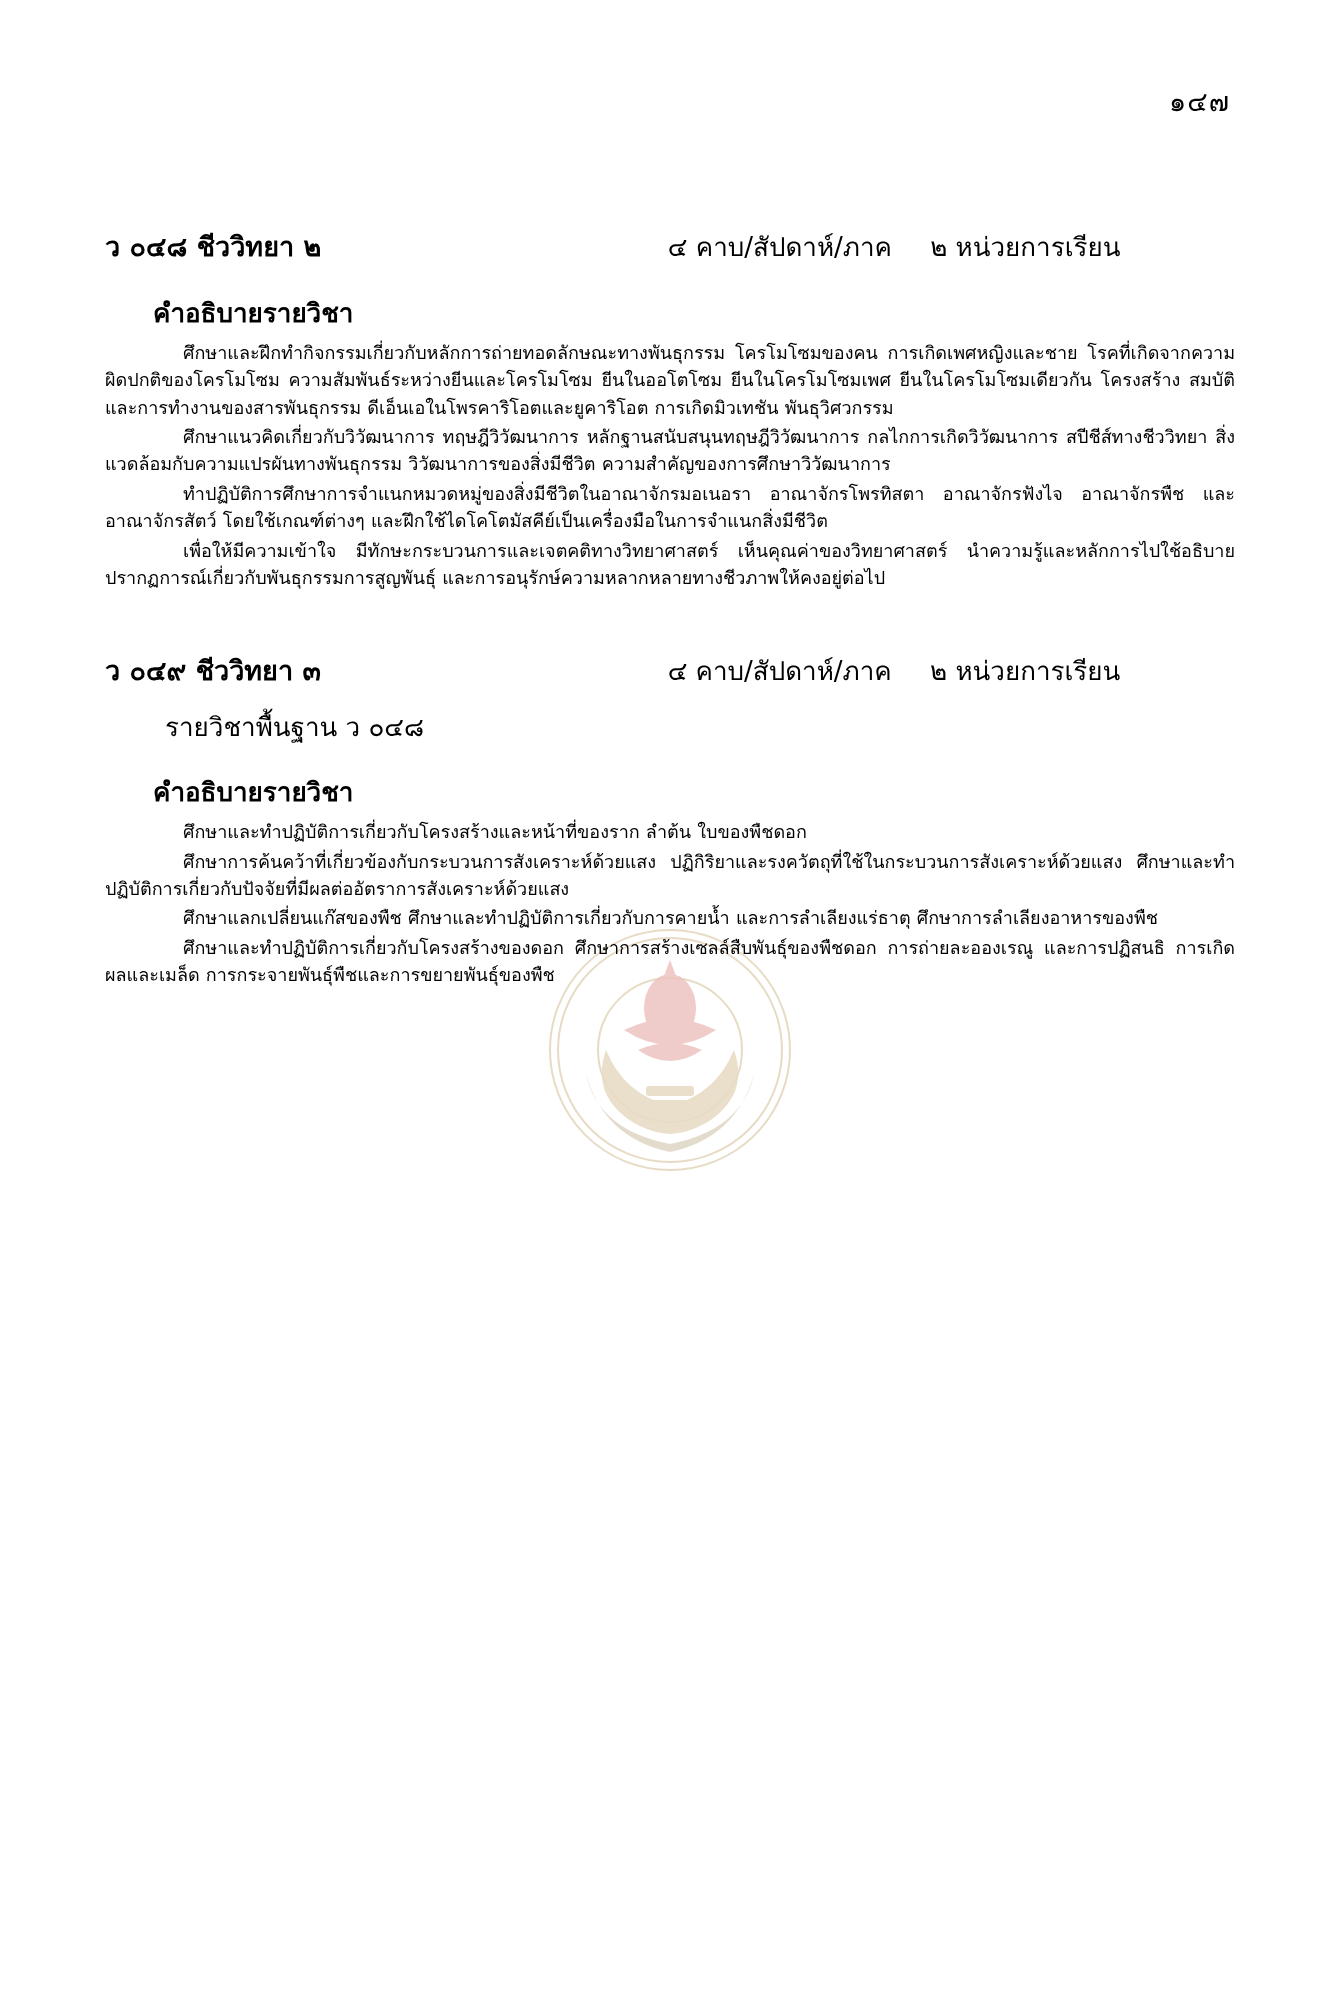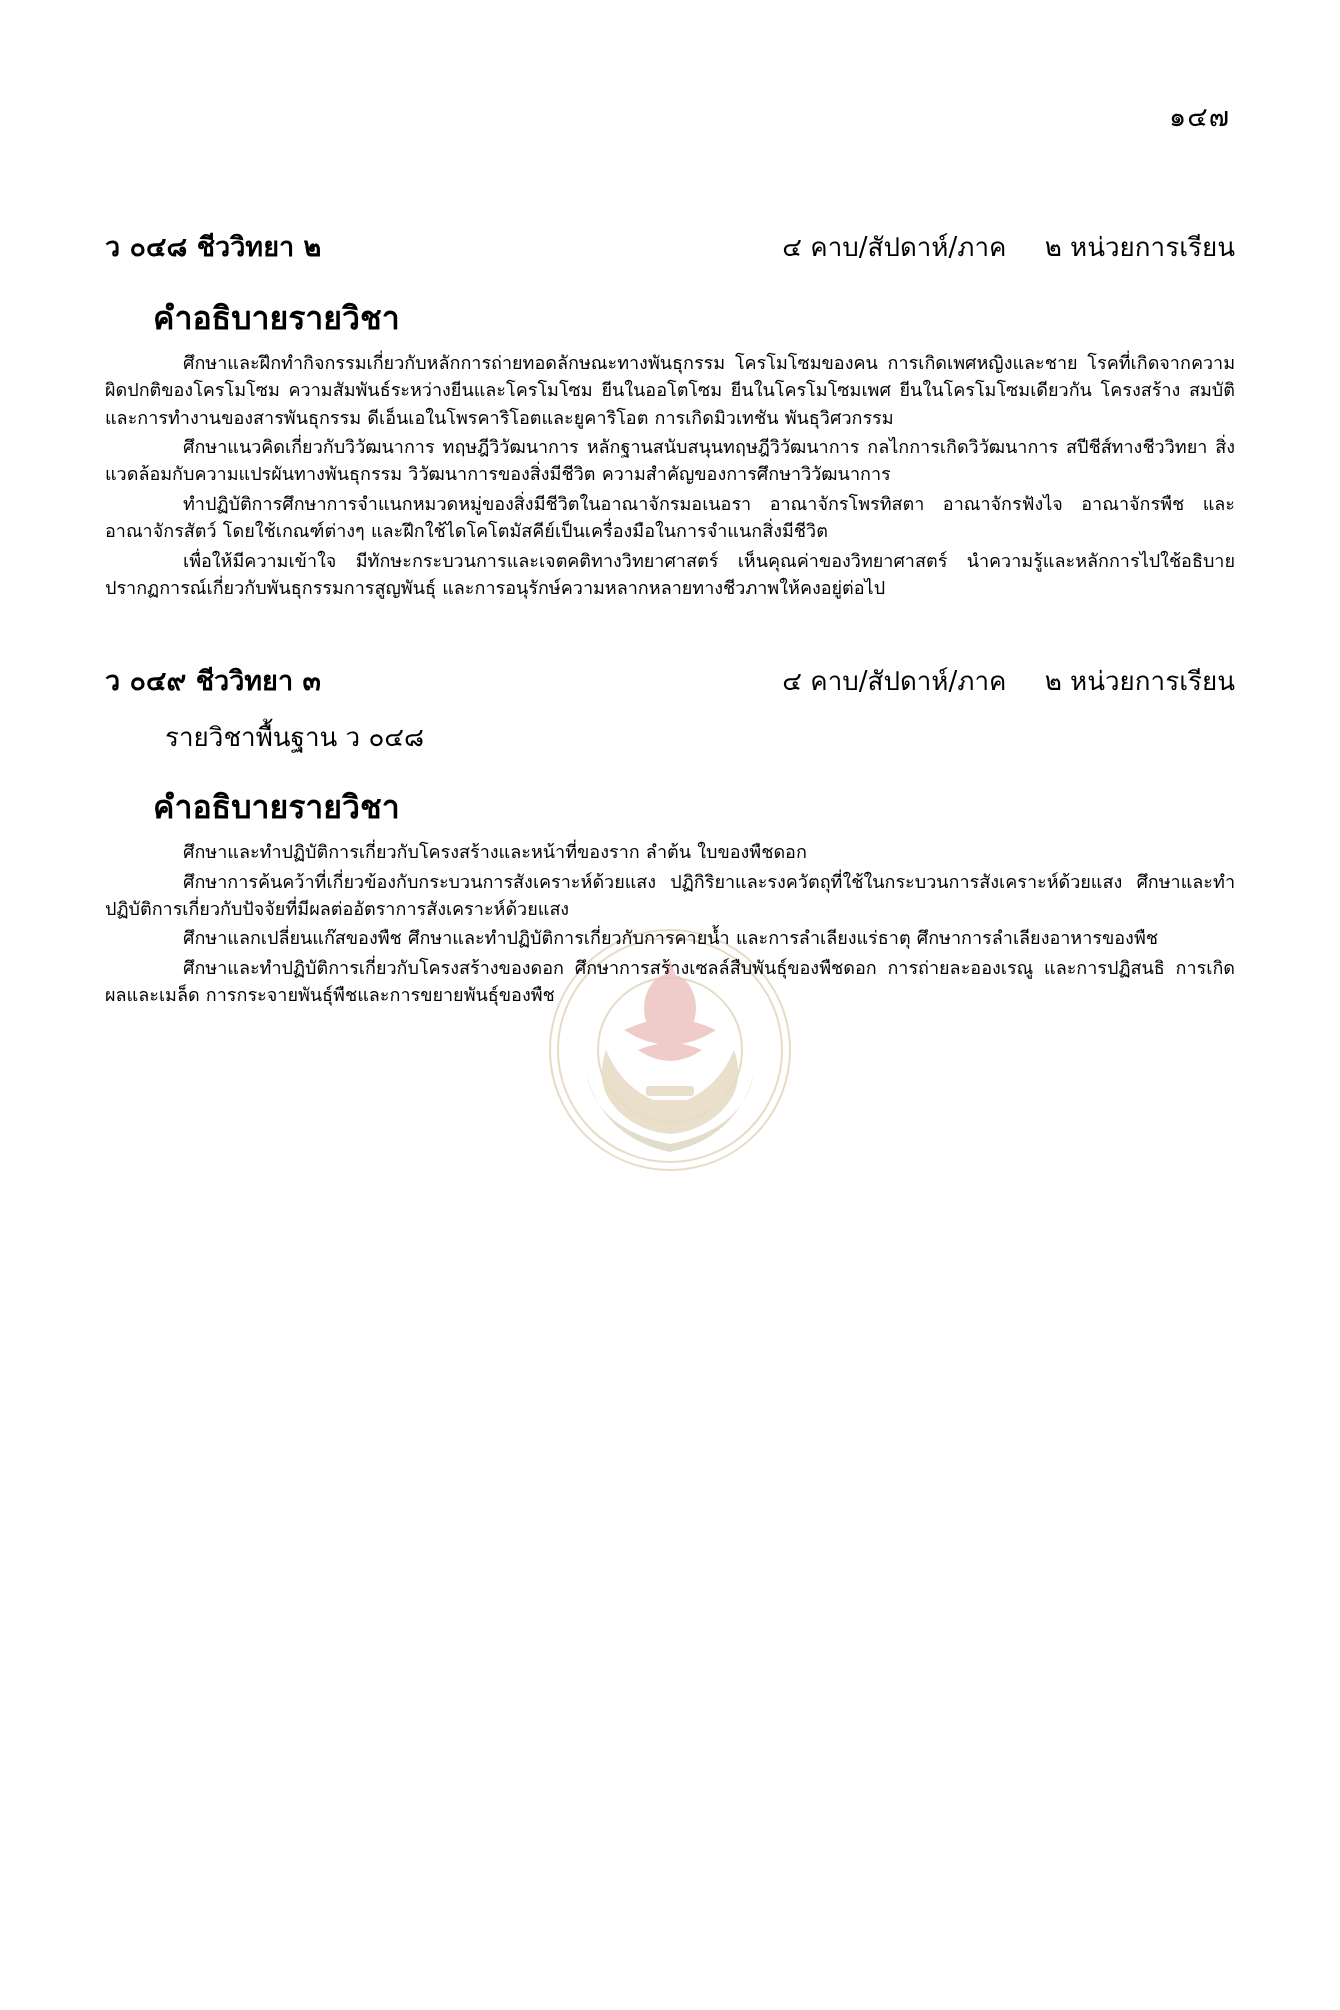--- a/index.html
+++ b/index.html
@@ -30,21 +30,21 @@
     transform: translate(-50%, -50%);
     width: 300px;
     height: 300px;
     opacity: 0.30;
     pointer-events: none;
   }
 
   .page-number {
     position: absolute;
     right: 110px;
-    top: 95px;
+    top: 80px;
     font-size: 27px;
     letter-spacing: 1px;
   }
 
   .content {
     position: absolute;
     left: 105px;
     top: 225px;
     width: 1130px;
   }
@@ -55,36 +55,36 @@
     margin-top: 0;
     margin-bottom: 14px;
   }
   .course-head .code {
     font-size: 27px;
     font-weight: bold;
     white-space: nowrap;
   }
   .course-head .meta {
     flex: 1;
-    text-align: right;
+    text-align: center;
     padding-left: 232px;
     font-size: 26px;
     white-space: nowrap;
   }
   .course-head .meta .credits {
     padding-left: 30px;
   }
 
   .prereq {
     font-size: 26px;
     margin: 3px 0 0 60px;
   }
 
   .section-title {
-    font-size: 32px;
+    font-size: 26px;
     font-weight: bold;
     margin: 24px 0 6px 48px;
   }
 
   p.para {
     font-size: 18px;
     line-height: 1.52;
     margin: 0 0 2px 0;
     text-indent: 78px;
     text-align: justify;

